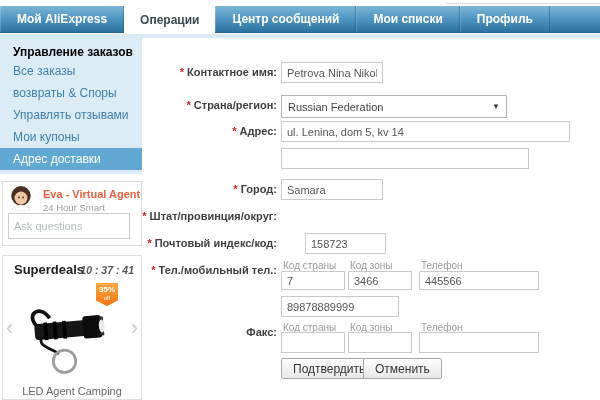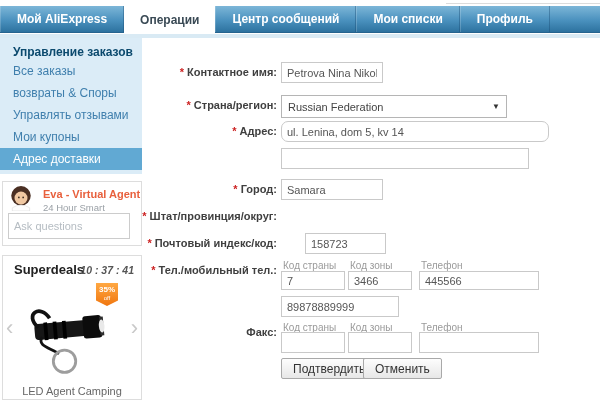--- a/index.html
+++ b/index.html
@@ -14,21 +14,21 @@
   #nav{top:6px;left:0;width:600px;height:27px;display:flex;align-items:stretch;
        background:linear-gradient(180deg,#7cb6d8 0%,#4a91be 55%,#2d729f 100%);
        border-bottom:1px solid #26648f;}
   .tab{display:flex;align-items:center;padding:0 16px;color:#fff;font-size:12px;font-weight:bold;
        cursor:pointer;border-right:1px solid rgba(25,75,115,.40);border-left:1px solid rgba(255,255,255,.18);}
   .tab.active{background:#fff;color:#3a4a55;border-left:none;border-right:none;margin-bottom:-1px;}
   #substrip{top:34px;left:0;width:600px;height:4px;background:#d9eaf4;}
 
   
   #menu{top:38px;left:0;width:142px;padding:6px 0 4px 0;background:#dbecf7;}
-  #menu .title{line-height:16px;padding-left:13px;font-size:12px;font-weight:bold;color:#0c4a6e;}
+  #menu .title{line-height:16px;padding-left:13px;font-size:12px;font-weight:bold;color:#000000;}
   #menu .item{line-height:22px;padding-left:13px;font-size:12px;color:#3f7fad;cursor:pointer;}
   #menu .item.selected{background:#61a9d3;color:#fff;}
 
   
   #agent{top:181px;left:2px;width:140px;height:65px;background:#fff;border:1px solid #ddd;}
   #agent .avatar{position:absolute;left:5px;top:3px;width:26px;height:26px;}
   #agent .aname{position:absolute;left:40px;top:6px;font-size:11px;font-weight:bold;color:#e8603d;}
   #agent .atag{position:absolute;left:40px;top:20px;font-size:9.5px;color:#9aa0a6;}
   #agent input{position:absolute;left:5px;top:31px;width:122px;height:26px;border:1px solid #ccc;
                font-size:11px;color:#555;padding:0 5px;box-sizing:border-box;}
@@ -145,21 +145,21 @@
     <span class="req">*</span><span>Страна/регион:</span>
   </div>
   <div class="select" style="left:139px;top:57px;width:212px;">
     <span>Russian Federation</span>
     <span class="caret">▼</span>
   </div>
 
   <div class="flabel" style="top:87px;">
     <span class="req">*</span><span>Адрес:</span>
   </div>
-  <input class="tinput" style="left: 139px; top: 83px; width: 268px; border-radius: 7px;" value="ul. Lenina, dom 5, kv 14">
+  <input class="tinput" style="left: 139px; top: 83px; width: 289px;" value="ul. Lenina, dom 5, kv 14">
   <input class="tinput" style="left: 139px; top: 110px; width: 248px;" value="">
 
   <div class="flabel" style="top:145px;">
     <span class="req">*</span><span>Город:</span>
   </div>
   <input class="tinput" style="left: 139px; top: 141px; width: 102px;" value="Samara">
 
   <div class="flabel" style="top:172px;">
     <span class="req">*</span><span>Штат/провинция/округ:</span>
   </div>

